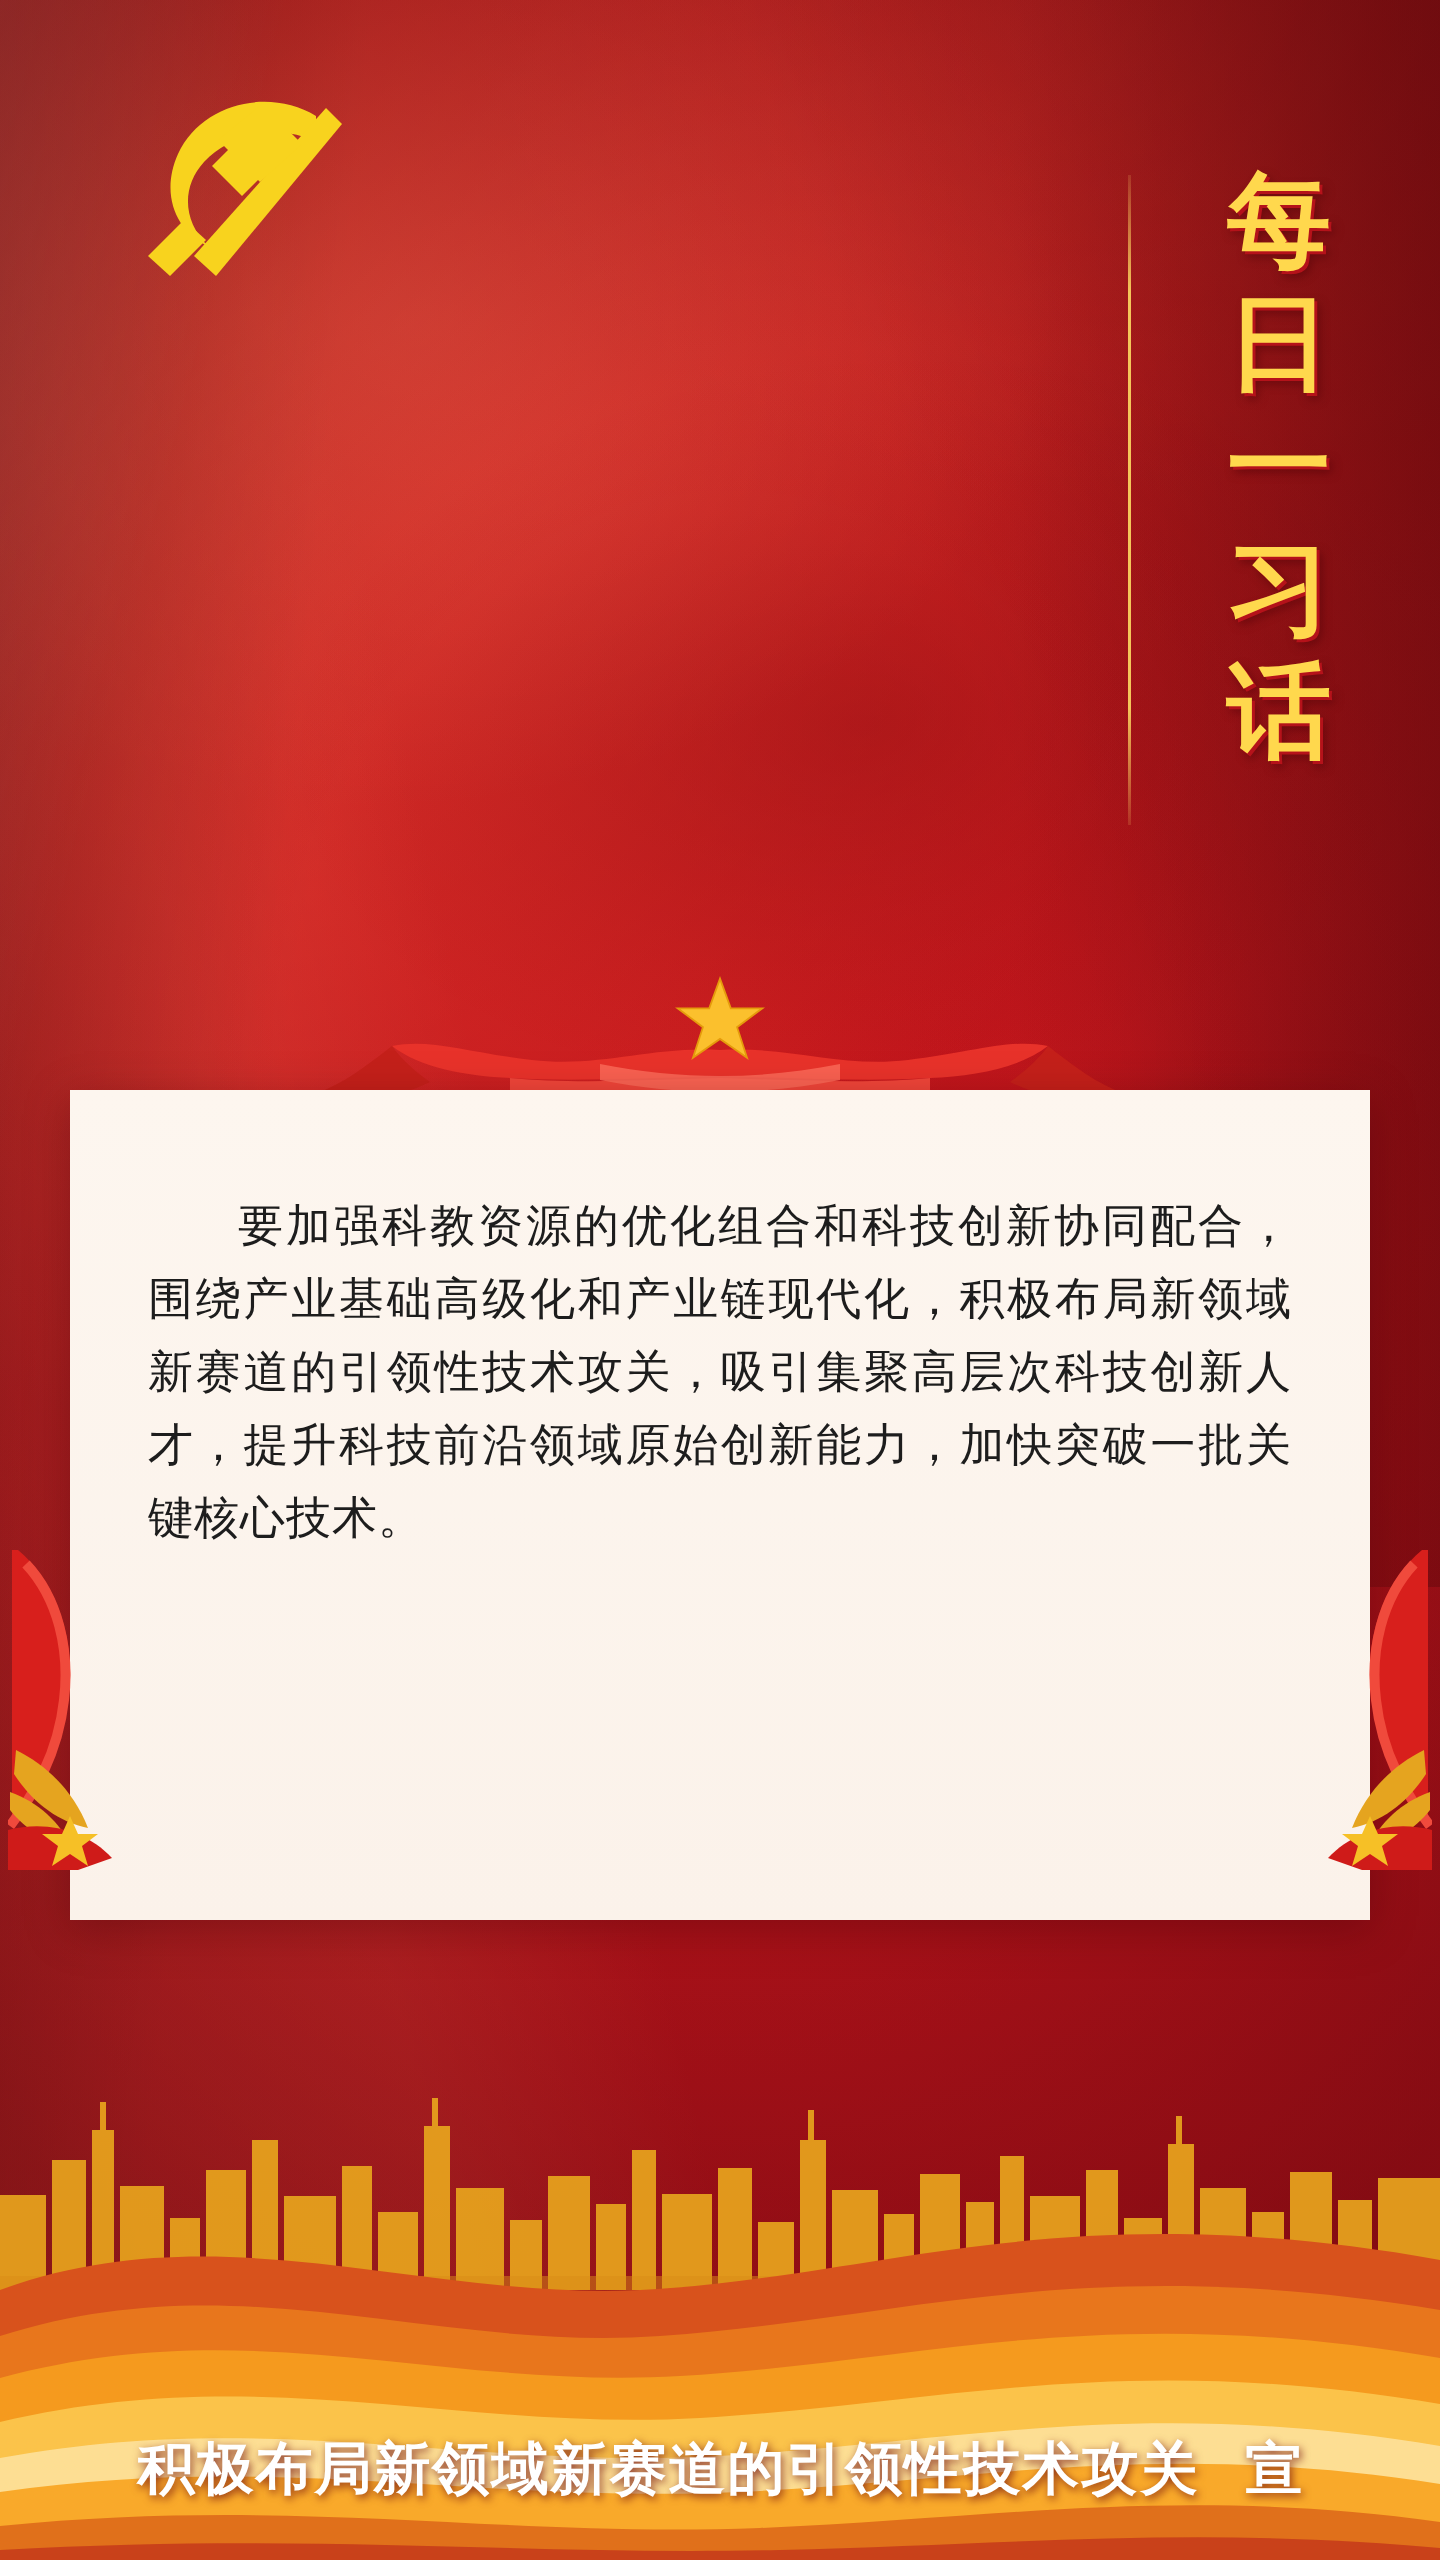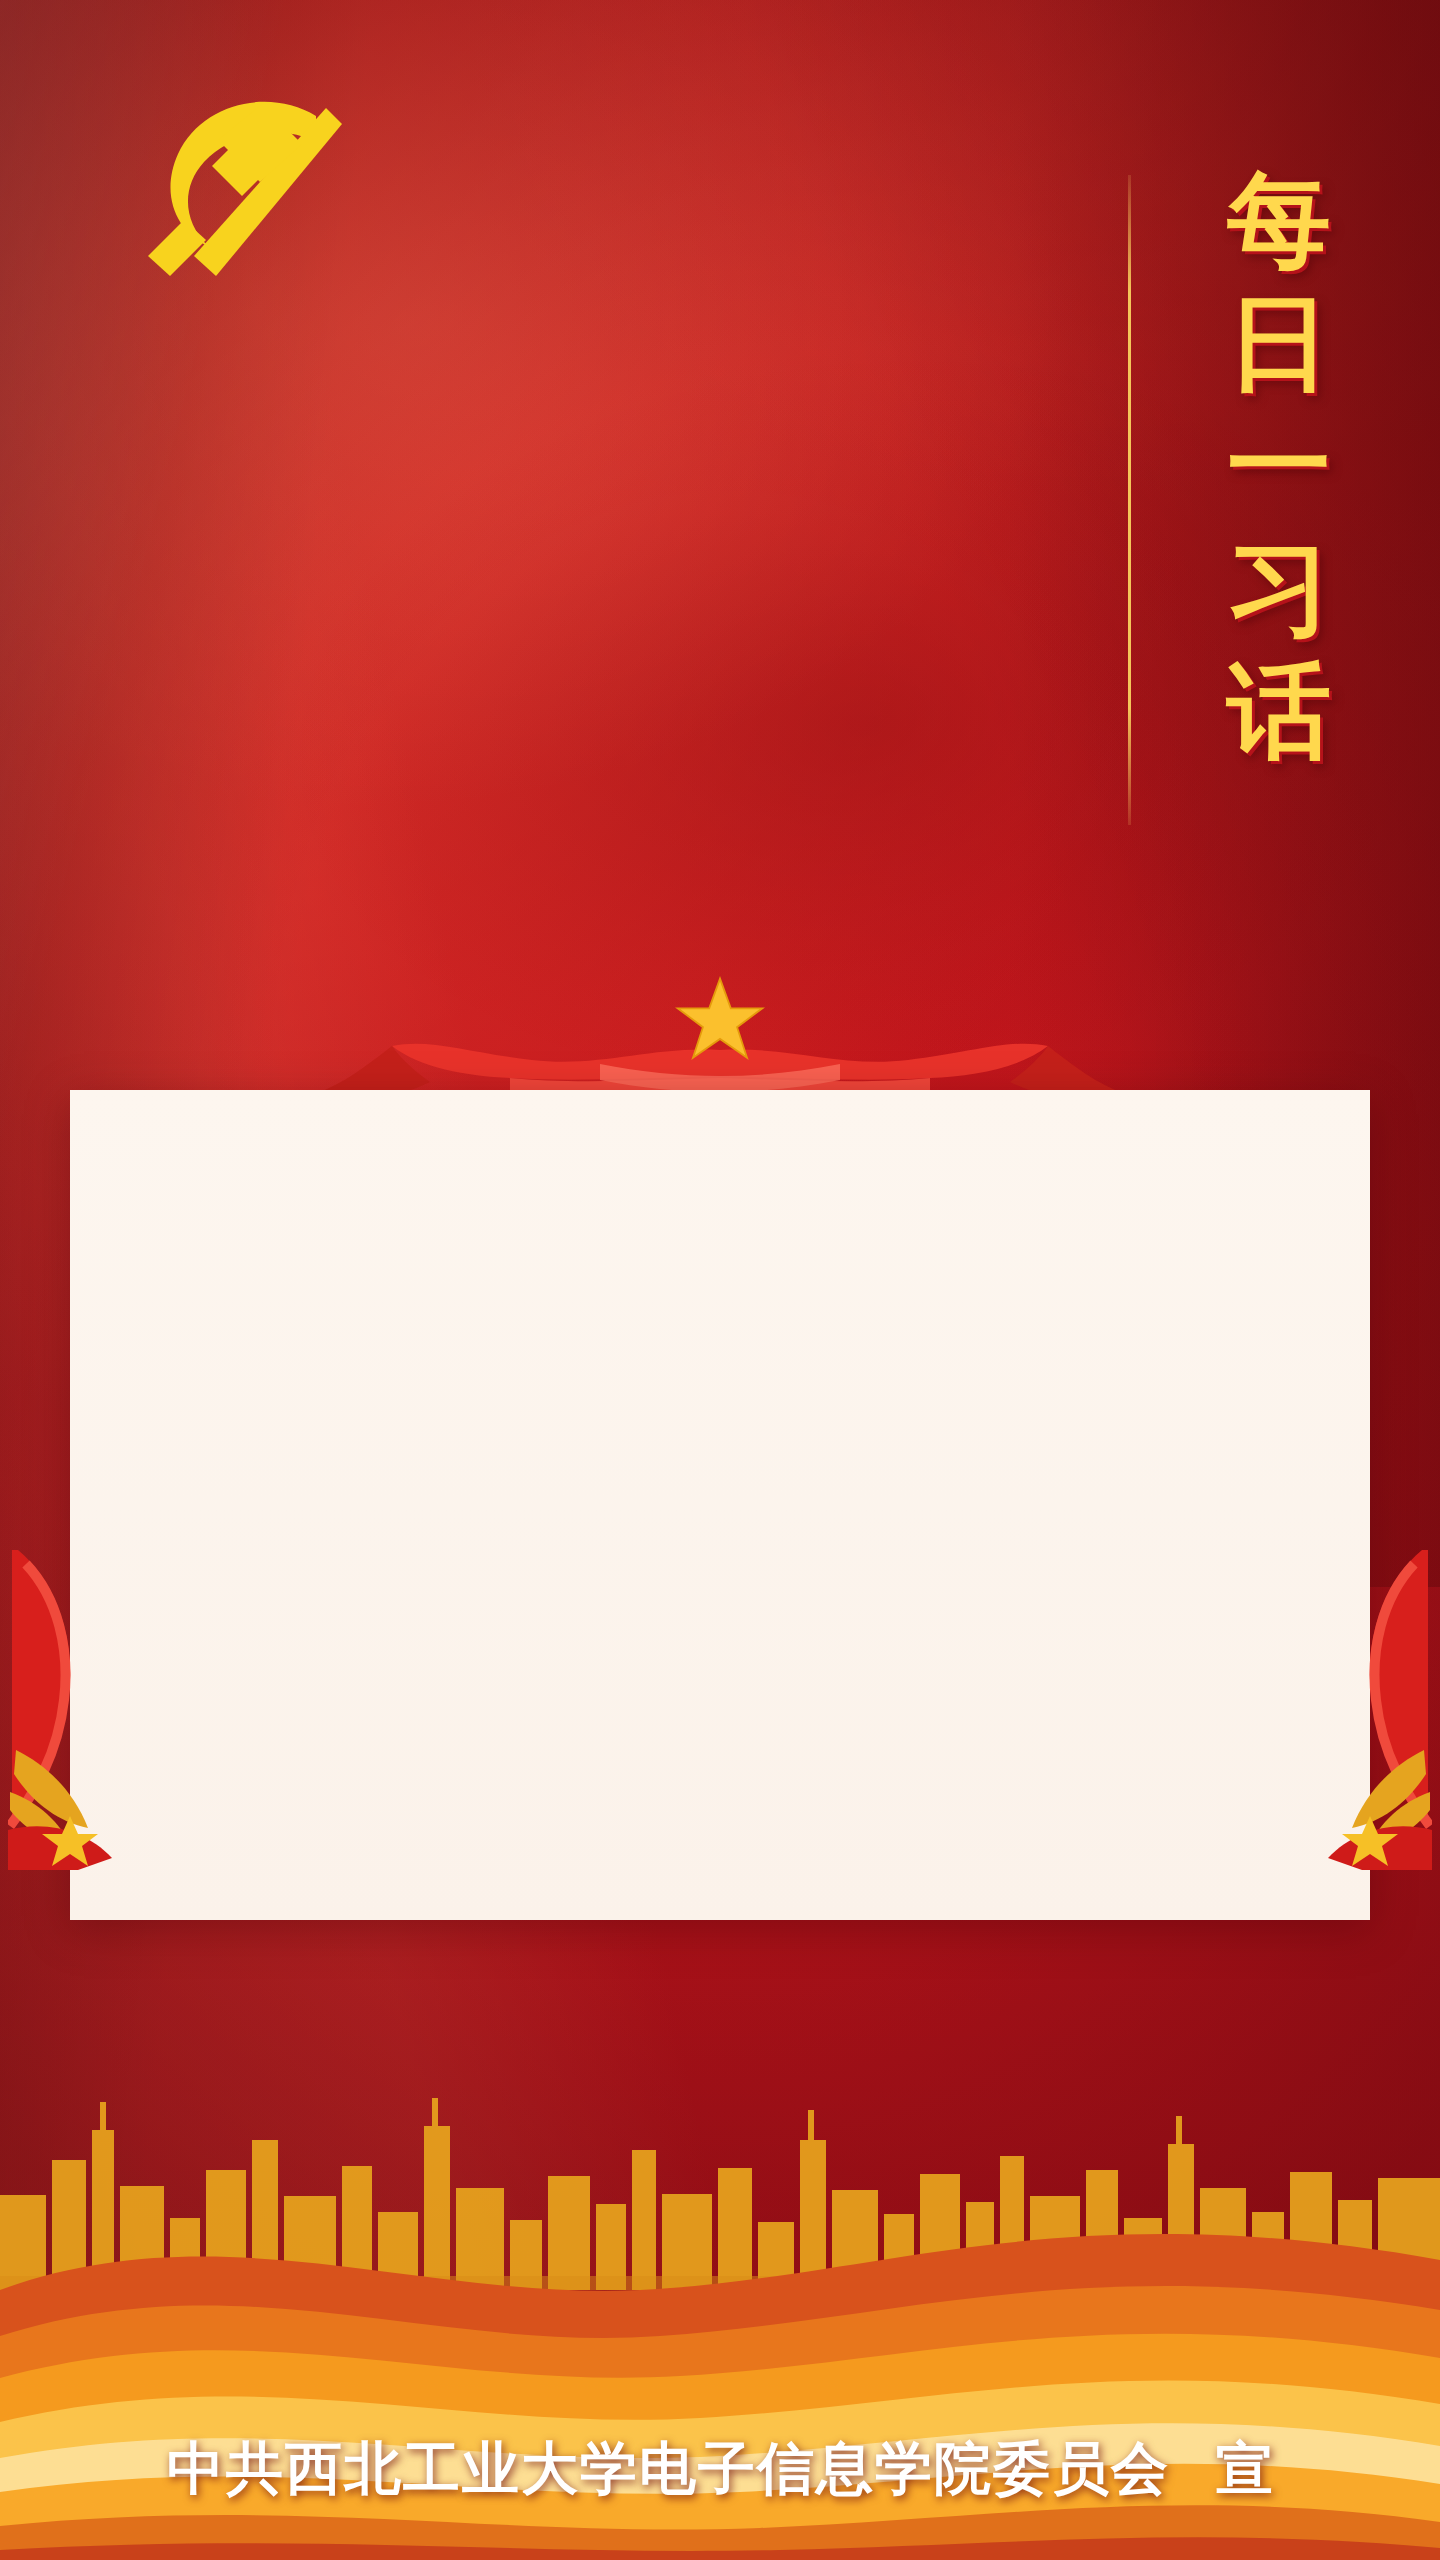--- a/index.html
+++ b/index.html
@@ -290,20 +290,21 @@
       <g fill="#e5a41f">
         <path d="M8 210 C40 226, 66 252, 80 288 C50 282, 24 262, 6 234 Z"></path>
         <path d="M2 252 C30 262, 52 282, 64 308 C40 304, 18 290, 2 270 Z"></path>
       </g>
       <path d="M0 290 C38 280, 78 290, 104 318 L70 330 L0 330 Z" fill="#cf1b19"></path>
       <polygon points="62,276 70,294 90,294 74,306 80,326 62,314 44,326 50,306 34,294 54,294" fill="#f6c026"></polygon>
     </svg>
   </div>
 
   <div class="card">
+    <div class="quote-body">要加强科教资源的优化组合和科技创新协同配合，围绕产业基础高级化和产业链现代化，积极布局新领域新赛道的引领性技术攻关，吸引集聚高层次科技创新人才，提升科技前沿领域原始创新能力，加快突破一批关键核心技术。</div>
   </div>
 
   <div class="skyline">
     <svg viewBox="0 0 1440 300" width="1440" height="300" preserveAspectRatio="none" aria-hidden="true">
       <g fill="#e8a41d" opacity="0.92">
         <rect x="0" y="205" width="46" height="95"></rect>
         <rect x="52" y="170" width="34" height="130"></rect>
         <rect x="92" y="140" width="22" height="160"></rect>
         <rect x="100" y="112" width="6" height="32"></rect>
         <rect x="120" y="196" width="44" height="104"></rect>
@@ -352,16 +353,16 @@
       <path d="M0 238 C250 170, 440 250, 680 236 C920 222, 1100 160, 1440 218 L1440 420 L0 420 Z" fill="#f59a1e"></path>
       <path d="M0 282 C260 220, 460 292, 700 278 C940 264, 1120 210, 1440 264 L1440 420 L0 420 Z" fill="#fbc34a"></path>
       <path d="M0 318 C270 268, 470 330, 720 316 C960 302, 1140 256, 1440 306 L1440 420 L0 420 Z" fill="#fde19b" opacity="0.9"></path>
       <path d="M0 352 C280 312, 480 364, 740 352 C980 340, 1160 300, 1440 344 L1440 420 L0 420 Z" fill="#f9a92a"></path>
       <path d="M0 386 C300 356, 500 398, 760 388 C1000 378, 1180 346, 1440 382 L1440 420 L0 420 Z" fill="#e0701b"></path>
       <path d="M0 410 C320 392, 520 416, 780 410 C1020 404, 1200 386, 1440 408 L1440 420 L0 420 Z" fill="#c9411a"></path>
     </svg>
   </div>
 
   <div class="footer">
-    <span class="footer-text">中共西北工业大学电子信息学院委员会</span><span class="footer-suffix">宣</span>
+    <span class="footer-text">积极布局新领域新赛道的引领性技术攻关</span><span class="footer-suffix">宣</span>
   </div>
 
 </div>
 
 </body></html>

